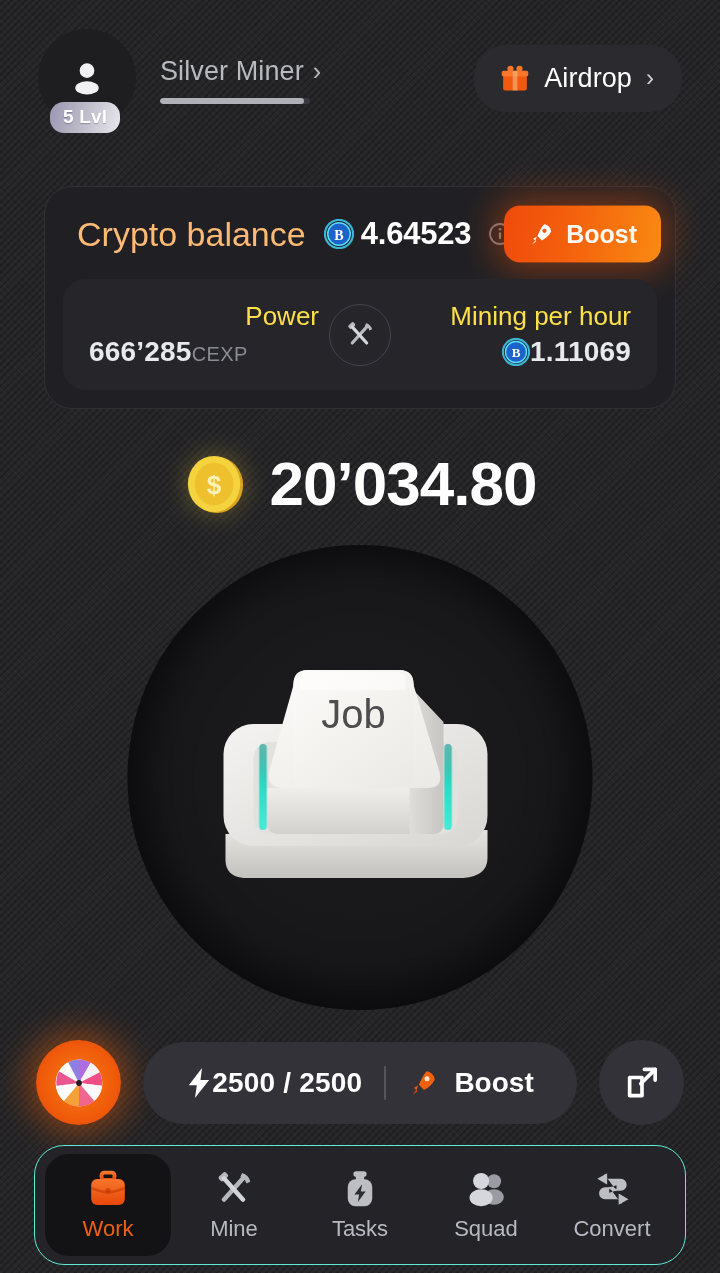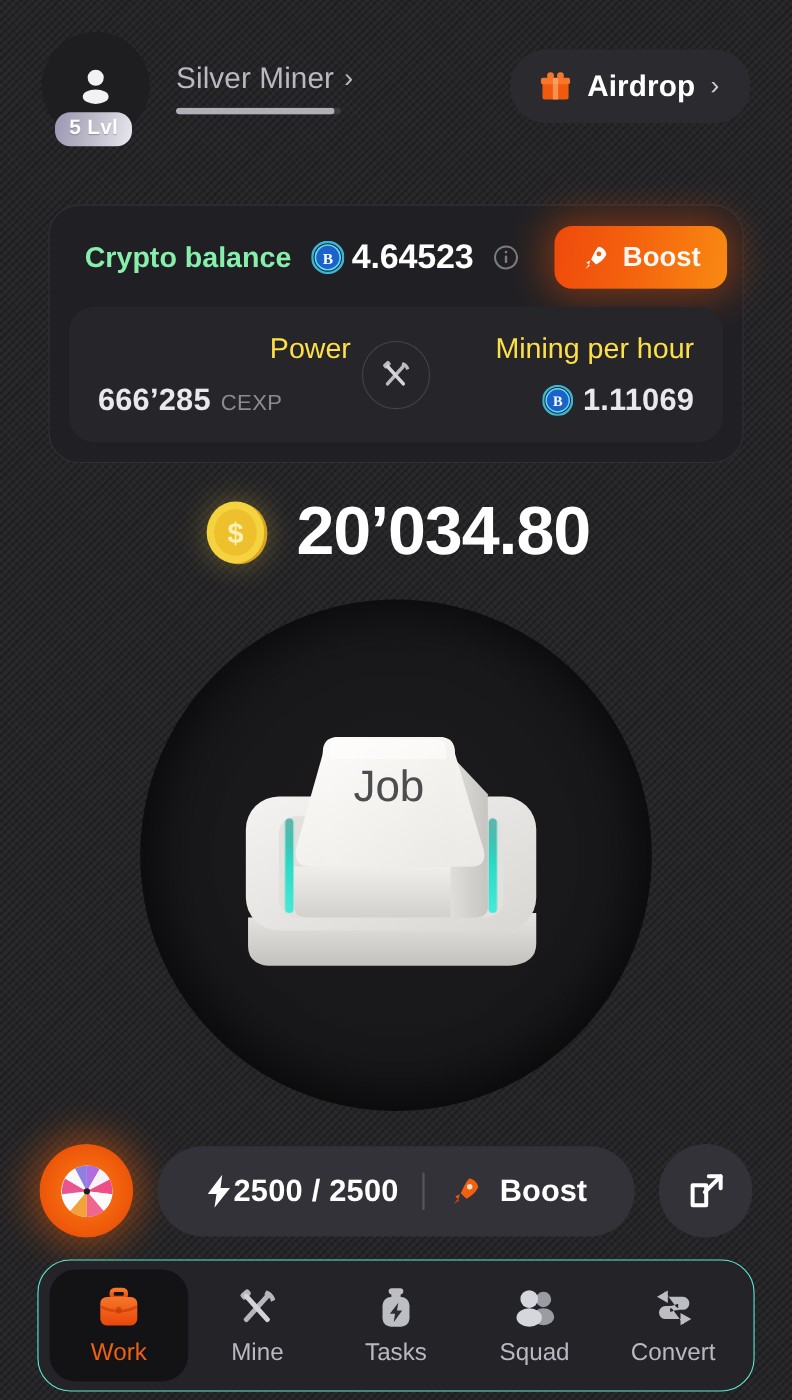--- a/index.html
+++ b/index.html
@@ -46,33 +46,33 @@
   .rank-progress > i { display:block; height:100%; background:#b0b1b7; border-radius:3px; }
 
   .airdrop-btn {
     margin-left:auto;
     display:flex; align-items:center; gap:14px;
     background:#2b2b2f; border:none; border-radius:32px;
     padding:18px 28px 18px 26px;
     cursor:pointer;
   }
   .airdrop-btn .gift { width:30px; height:30px; flex:none; }
-  .airdrop-label { font-size:27px; font-weight:700; color:#fff; letter-spacing:.1px; }
+  .airdrop-label { font-size:27px; font-weight:400; color:#fff; letter-spacing:.1px; }
   .airdrop-chev { color:#cfd0d4; font-size:24px; font-weight:400; line-height:1; }
 
   
   .balance-card {
     position:absolute; top:186px; left:44px; right:44px;
     background:#202024; border:1px solid #303036; border-radius:28px;
     padding:16px 18px 18px;
   }
   .balance-top {
     display:flex; align-items:center; height:62px; padding:0 8px 0 14px; position:relative;
   }
-  .balance-label { font-size:26px; color:#86efac; font-weight:700; }
+  .balance-label { font-size:34px; color:#fdba74; font-weight:400; }
   .btc-icon { width:30px; height:30px; margin-left:18px; flex:none; }
   .btc-icon.sm { width:28px; height:28px; margin-left:0; }
   .balance-value { font-size:31px; font-weight:700; margin-left:7px; letter-spacing:-.2px; }
   .info-icon { width:24px; height:24px; margin-left:17px; flex:none; opacity:.85; }
 
   .boost-btn {
     position:absolute; right:-4px; top:50%; transform:translateY(-50%);
     display:flex; align-items:center; gap:12px;
     background:linear-gradient(100deg,#ef4a0c 0%,#f4620d 45%,#f98a12 100%);
     border:none; border-radius:16px; padding:14px 24px;
@@ -82,21 +82,21 @@
   .boost-btn .rocket { width:26px; height:26px; flex:none; }
   .boost-btn span { font-size:25px; font-weight:700; color:#fff8f2; }
 
   .stats-row {
     margin-top:14px; background:#25252a; border-radius:22px;
     display:flex; align-items:center; padding:22px 26px; position:relative;
   }
   .stat { flex:1; }
   .stat.right { text-align:right; }
   .stat-title { font-size:26px; color:#fde047; font-weight:400;text-align:right; }
-  .stat-val-row { margin-top:16px; display:flex; align-items:baseline; gap:9px; }
+  .stat-val-row { margin-top:4px; display:flex; align-items:baseline; }
   .stat.right .stat-val-row { justify-content:flex-end; align-items:center; }
   .stat-value { font-size:28px; font-weight:600; color:#e8e9ed; letter-spacing:.2px; }
   .stat-unit { font-size:20px; color:#8b8c93; font-weight:500; letter-spacing:.4px; }
   .pick-badge {
     width:62px; height:62px; border-radius:50%;
     border:1px solid #43444a; display:flex; align-items:center; justify-content:center;
     flex:none; margin:0 10px;
   }
   .pick-badge svg { width:32px; height:32px; }
 

